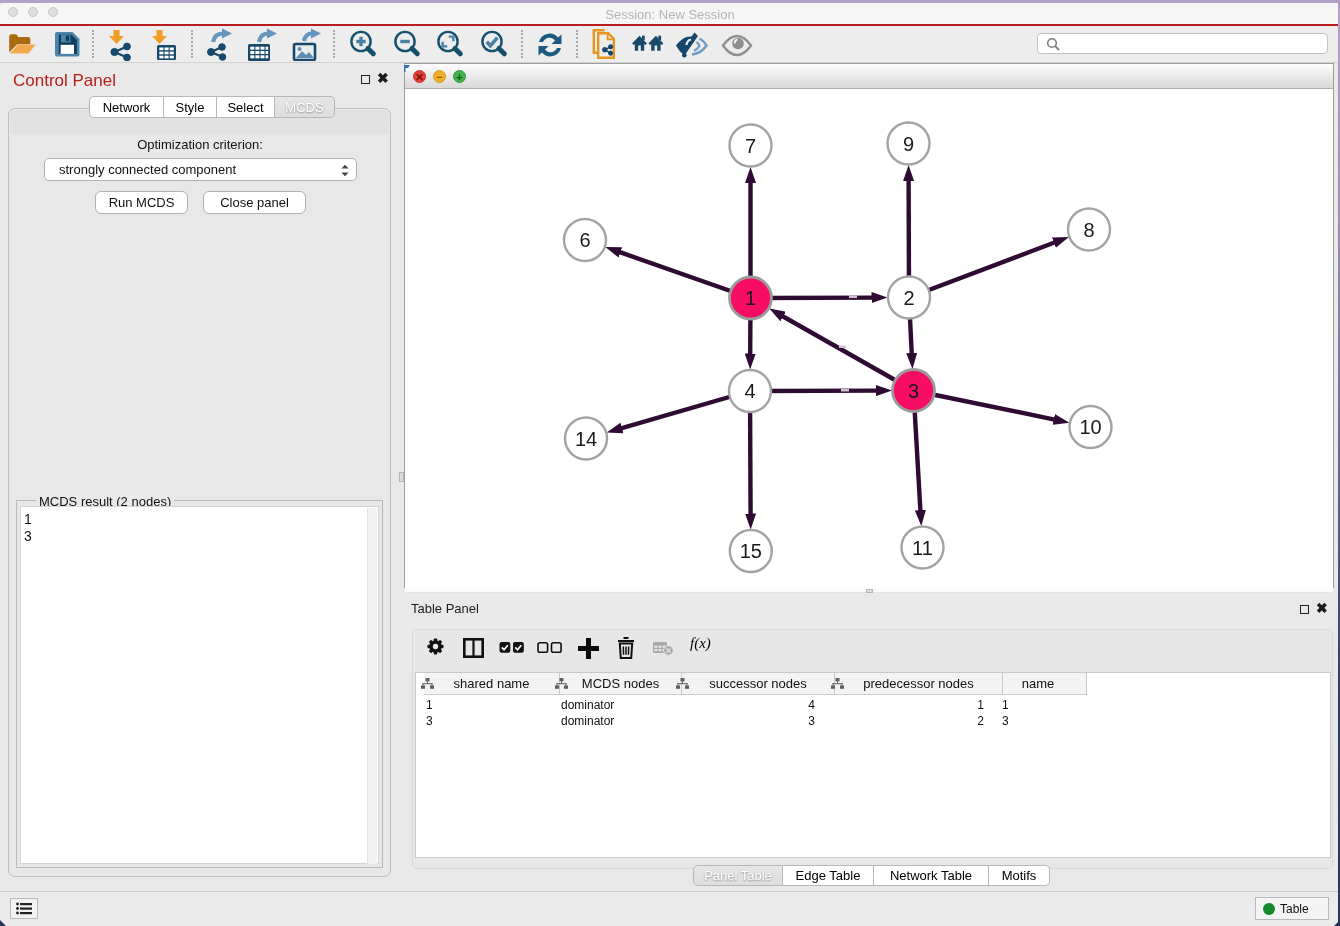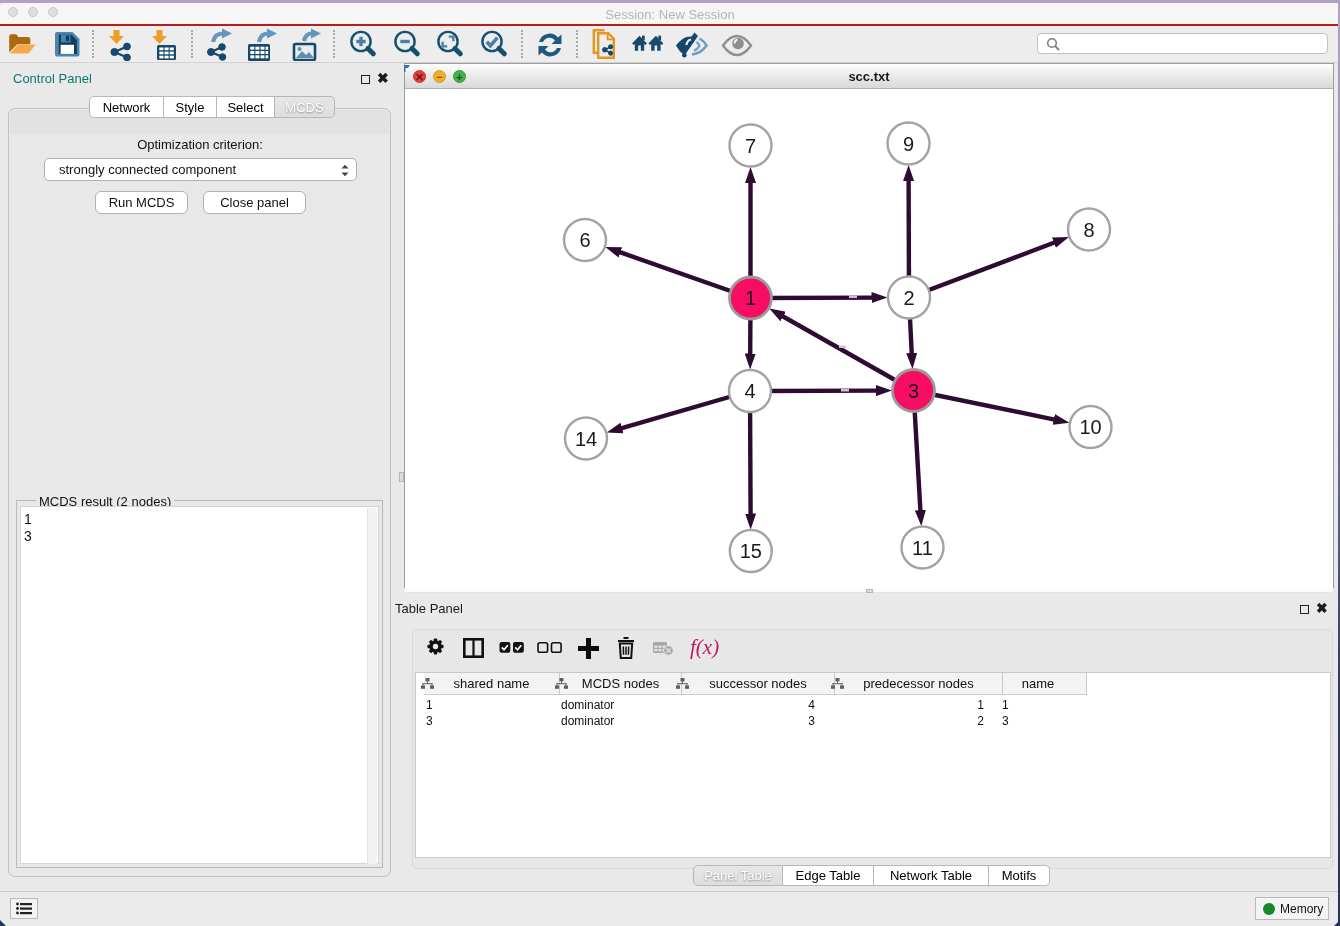--- a/index.html
+++ b/index.html
@@ -11,21 +11,21 @@
 
 #titlebar{left:0;top:3px;width:1340px;height:23px;background:#f6f6f6;border-radius:5px 5px 0 0;border-bottom:2px solid #b91c1c;}
 .tl{position:absolute;top:4px;width:10px;height:10px;border-radius:50%;background:#dedede;border:1px solid #c8c8c8;}
 #title{width:100%;text-align:center;top:4px;font-size:13px;color:#b5b5b5;}
 
 #toolbar{left:0;top:26px;width:1340px;height:37px;background:#ededed;border-bottom:1px solid #d2d2d2;}
 .tsep{position:absolute;top:4px;height:28px;width:0;border-left:2px dotted #a9a9a9;}
 .ticon{position:absolute;top:2px;}
 #searchbox{left:1037px;top:7px;width:291px;height:21px;background:#fff;border:1px solid #c2c2c2;border-radius:4px;}
 
-#cpHeader{left:13px;top:71px;font-size:13px;color:#0f766e;}
+#cpHeader{left:13px;top:71px;font-size:17px;color:#b91c1c;}
 .floatbtn{position:absolute;width:9px;height:9px;border:1.5px solid #222;background:transparent;}
 .closex{position:absolute;font-size:14px;font-weight:bold;color:#1b1b1b;font-family:"Liberation Sans",sans-serif;}
 #cpContent{left:8px;top:108px;width:383px;height:769px;background:#e8e8e8;border:1px solid #c0c0c0;border-radius:7px;}
 #cpContent .innerTop{position:absolute;left:1px;top:1px;right:1px;height:24px;background:#e2e2e2;border-radius:6px 6px 0 0;}
 .tabrow{position:absolute;display:flex;height:14px;padding-left:12px;}
 .tab{height:22px;font-size:13px;color:#000;background:#fff;border:1px solid #b7b7b7;border-left:none;display:flex;align-items:center;justify-content:center;}
 .tab.first{border-left:1px solid #b7b7b7;border-radius:5px 0 0 5px;}
 .tab.last{border-radius:0 5px 5px 0;}
 .tab.sel{background:linear-gradient(#e6e6e6,#dedede);color:#fdfdfd;text-shadow:0 1px 2px rgba(120,120,120,.8);}
 #optlabel{left:0;top:137px;width:400px;text-align:center;font-size:13px;color:#111;}
@@ -38,21 +38,21 @@
 #fsWhite{left:20px;top:506px;width:359px;height:358px;background:#fff;border:1px solid #d6d6d6;}
 #fsScroll{right:1px;top:1px;width:10px;height:356px;background:#f2f2f2;border-left:1px solid #e2e2e2;position:absolute;}
 
 .handle{position:absolute;width:7px;height:9px;background:#dcdcdc;border:1px solid #b5b5b5;}
 
 #frame{left:404px;top:63px;width:930px;height:525px;border:1px solid #9c9c9c;border-bottom:none;background:#fff;}
 #frameTitle{left:0;top:0;width:100%;height:25px;background:linear-gradient(#fdfdfd,#d8d8d8);border-bottom:1px solid #b0b0b0;position:absolute;}
 #frameTitle .t{width:100%;text-align:center;position:absolute;top:5px;font-size:13px;font-weight:bold;color:#1a1a1a;}
 .light{position:absolute;top:6px;width:13px;height:13px;border-radius:50%;font-size:11px;line-height:13px;text-align:center;font-weight:bold;}
 
-#tpHeader{left:395px;top:601px;font-size:13px;color:#1c1c1c;}
+#tpHeader{left:411px;top:601px;font-size:13px;color:#1c1c1c;}
 #tpBox{left:412px;top:629px;width:921px;height:240px;background:#e7e7e7;border:1px solid #d9d9d9;border-radius:5px;}
 #tpToolbar{left:405px;top:622px;width:929px;height:48px;}
 #tbl{left:415px;top:672px;width:916px;height:186px;background:#fff;border:1px solid #c9c9c9;}
 #tblHead{position:absolute;left:8px;top:0;width:663px;height:22px;background:#f3f3f3;border-bottom:1px solid #cccccc;}
 .th{position:absolute;top:0;height:22px;border-right:1px solid #c9c9c9;font-size:13px;color:#111;text-align:center;line-height:22px;}
 .sorticon{position:absolute;top:5px;}
 .cell{position:absolute;font-size:12px;color:#111;}
 
 #btabs{left:693px;top:865px;display:flex;height:21px;}
 .btab{height:21px;font-size:13px;background:#fff;border:1px solid #b7b7b7;border-left:none;display:flex;align-items:center;justify-content:center;color:#000;}
@@ -270,21 +270,20 @@
 </div>
 <div class="handle" style="left:399px;top:472px;width:5px;height:10px;"></div>
 <div class="abs" id="frame">
   <svg style="position:absolute;left:-1px;top:1px;z-index:5;" width="6" height="7">
       <path d="M0,0 L6,0 L4,3 L1.5,3 L1.5,7 L0,7 Z" fill="#3a6fb5"></path>
     </svg>
   <div id="frameTitle">
     <div class="light" style="left:8px;background:#e5403a;border:1px solid #c2332e;color:#7c100d;">✕</div>
     <div class="light" style="left:28px;background:#f0ae29;border:1px solid #d49a20;color:#8a5f0a;">−</div>
     <div class="light" style="left:48px;background:#42b14c;border:1px solid #35963e;color:#14551a;">+</div>
-    <div class="t">scc.txt</div>
   </div>
 </div>
 <svg class="abs" id="net" width="928" height="499">
   <defs>
     <marker id="arr" viewBox="0 0 16 11" refX="2" refY="5.5" markerWidth="16" markerHeight="11" orient="auto" markerUnits="userSpaceOnUse">
       <path d="M0,0 L16,5.5 L0,11 Z" fill="#2f0a33"></path>
     </marker>
   </defs>
   <g marker-end="url(#arr)">
   <line x1="345.5" y1="209.0" x2="345.5" y2="92.0"></line>
@@ -382,21 +381,21 @@
         <rect x="1.4" y="3.6" width="3" height="2.2"></rect>
         <rect x="5.5" y="3.6" width="3" height="2.2"></rect>
         <rect x="9.6" y="3.6" width="3" height="2.2"></rect>
   <rect x="1.4" y="7" width="3" height="2.2"></rect>
         <rect x="5.5" y="7" width="3" height="2.2"></rect>
         <rect x="9.6" y="7" width="3" height="2.2"></rect>
       </g>
   <circle cx="15.5" cy="8.5" r="4.8" fill="#a9a9a9" stroke="#e7e7e7" stroke-width="1"></circle>
   <path d="M13.4,6.4 l4.2,4.2 M17.6,6.4 l-4.2,4.2" stroke="#e7e7e7" stroke-width="1.3"></path>
 </svg>
-<div style="position:absolute;left:285px;top:13px;font-family:'Liberation Serif',serif;font-style:italic;font-size:21px;color:#be185d;">f(x)</div>
+<div style="position:absolute;left:285px;top:13px;font-family:'Liberation Serif',serif;font-style:italic;font-size:15px;color:#000000;">f(x)</div>
 </div>
 <div class="abs" id="tbl">
   <div id="tblHead">
     <div class="th" style="left:0;width:136px;">shared name</div>
     <div class="th" style="left:136px;width:122px;">MCDS nodes</div>
     <div class="th" style="left:258px;width:153px;">successor nodes</div>
     <div class="th" style="left:411px;width:168px;">predecessor nodes</div>
     <div class="th" style="left:579px;width:84px;text-indent:-13px;">name</div>
   </div>
   <svg class="sorticon" style="left:5px;" width="13" height="12" viewBox="0 0 13 12">
@@ -467,20 +466,20 @@
     <circle cx="1.5" cy="2" r="1.4" fill="#222"></circle>
       <rect x="4" y="1" width="12" height="2.2" fill="#222"></rect>
     <circle cx="1.5" cy="6.5" r="1.4" fill="#222"></circle>
       <rect x="4" y="5.5" width="12" height="2.2" fill="#222"></rect>
     <circle cx="1.5" cy="11" r="1.4" fill="#222"></circle>
       <rect x="4" y="10" width="12" height="2.2" fill="#222"></rect>
   </svg>
 </div>
 <div id="membtn">
     <span style="position:absolute;left:7px;top:5px;width:12px;height:12px;border-radius:50%;background:#15882e;"></span>
-    <span style="position:absolute;left:24px;top:4px;font-size:12px;">Memory</span>
+    <span style="position:absolute;left:24px;top:4px;font-size:12px;">Table</span>
   </div>
 <svg class="abs" style="left:0;top:920px;" width="6" height="6">
     <path d="M0,0 L0,6 L6,6 z" fill="#273459"></path>
   </svg>
 <svg class="abs" style="left:1334px;top:920px;" width="6" height="6">
     <path d="M6,0 L6,6 L0,6 z" fill="#273459"></path>
   </svg>
 
 </body></html>

